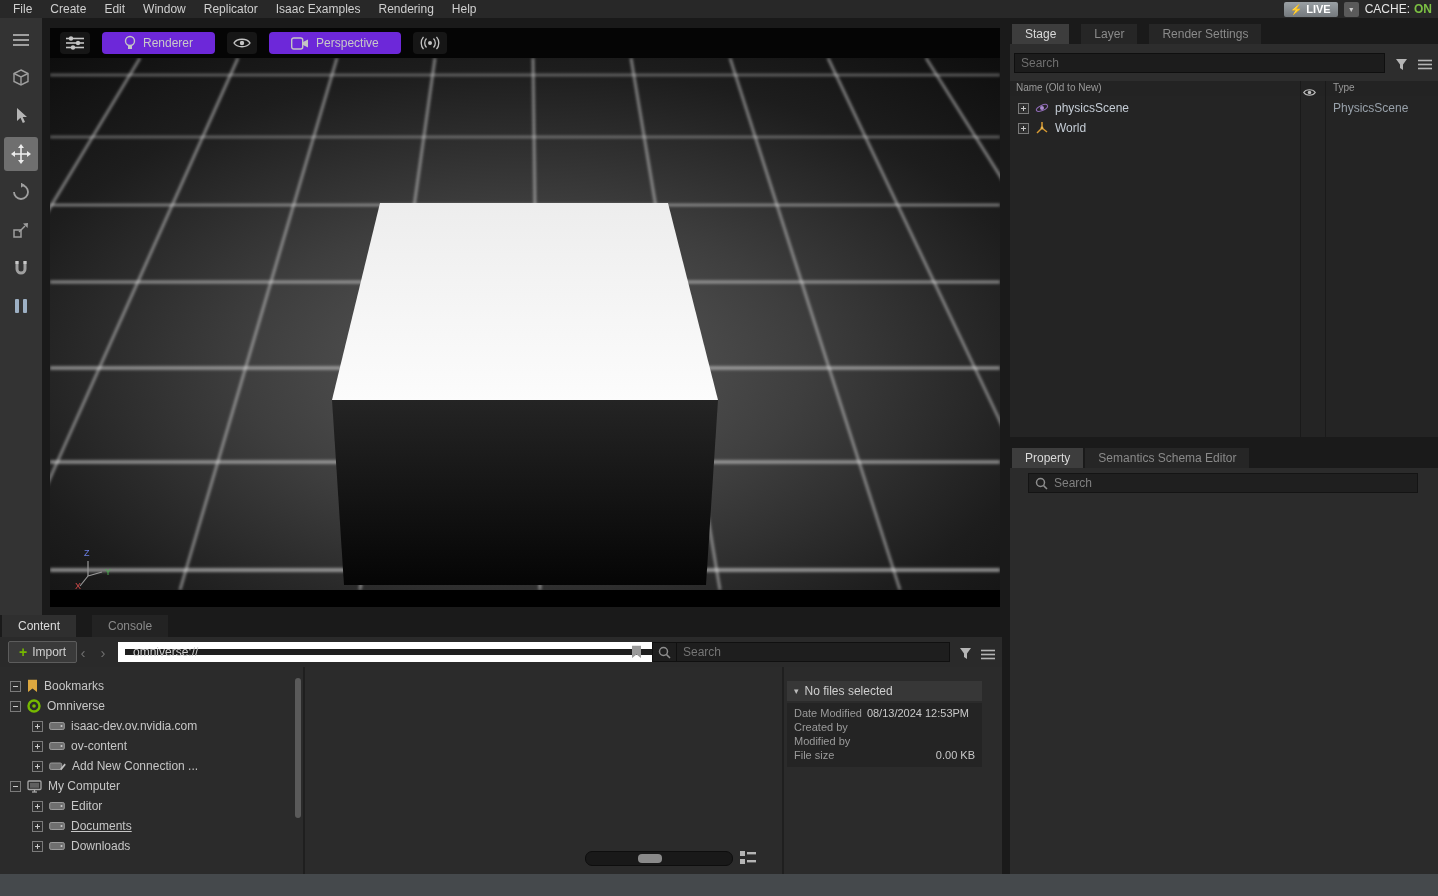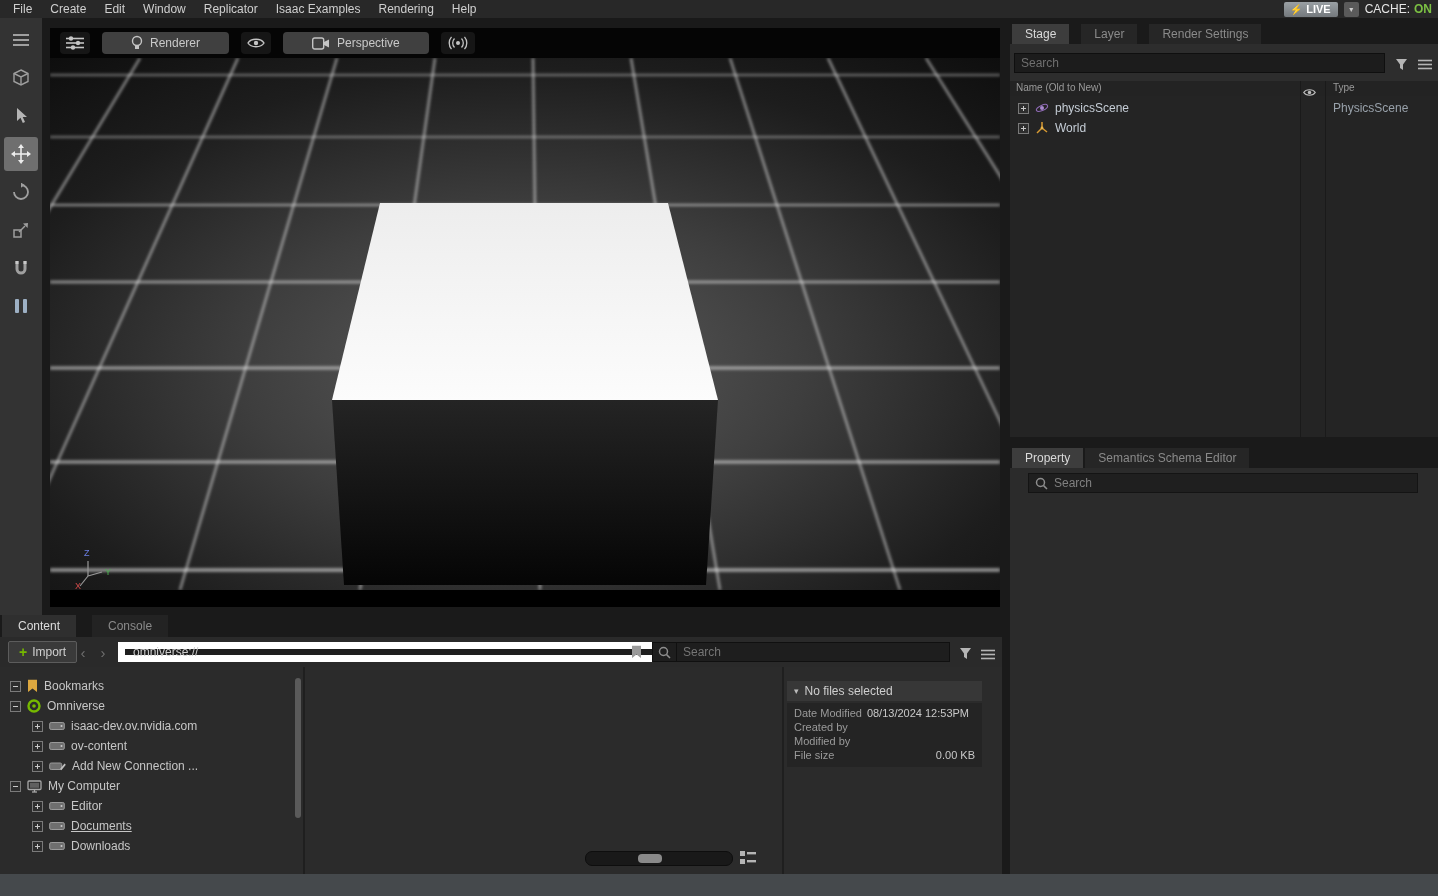--- a/index.html
+++ b/index.html
@@ -27,21 +27,21 @@
                   display:flex; flex-direction:column; align-items:center; padding-top:3px; }
   .tool { width:34px; height:34px; margin:2px 0; border-radius:3px;
           display:flex; align-items:center; justify-content:center; }
   .tool.active { background:#6f6f6f; }
 
   
   .viewport { position:absolute; left:50px; top:28px; width:950px; height:579px; background:#000000; }
   .vp-toolbar { height:30px; background:#050505; display:flex; align-items:center; gap:12px; padding-left:10px; }
   .vp-btn { height:22px; min-width:28px; padding:0 6px; border-radius:4px; background:#161616;
             display:flex; align-items:center; justify-content:center; }
-  .vp-pill { height:22px; padding:0 29px; border-radius:4px; background:#404040; color:#c9c9c9;
+  .vp-pill { height:22px; padding:0 22px; border-radius:4px; background:#6d28d9; color:#c9c9c9;
              font-size:12px; display:flex; align-items:center; gap:7px; }
   .vp-scene { position:relative; height:532px; overflow:hidden; }
   .vp-scene > svg.scene { position:absolute; left:0; top:0; }
   .axis-gizmo { position:absolute; left:22px; top:486px; width:60px; height:46px; }
   .vp-bottombar { height:17px; background:#000000; }
 
   
   .right-panel { position:absolute; left:1010px; top:24px; width:428px; height:850px; background:#1a1a1a; }
   .rp-tabs { display:flex; gap:12px; height:20px; background:#1a1a1a; padding-left:2px;align-items:flex-end; }
   .rp-tab { padding:0 13px; font-size:12px; line-height:20px; color:#8a8a8a; background:#262626; cursor:pointer; }

